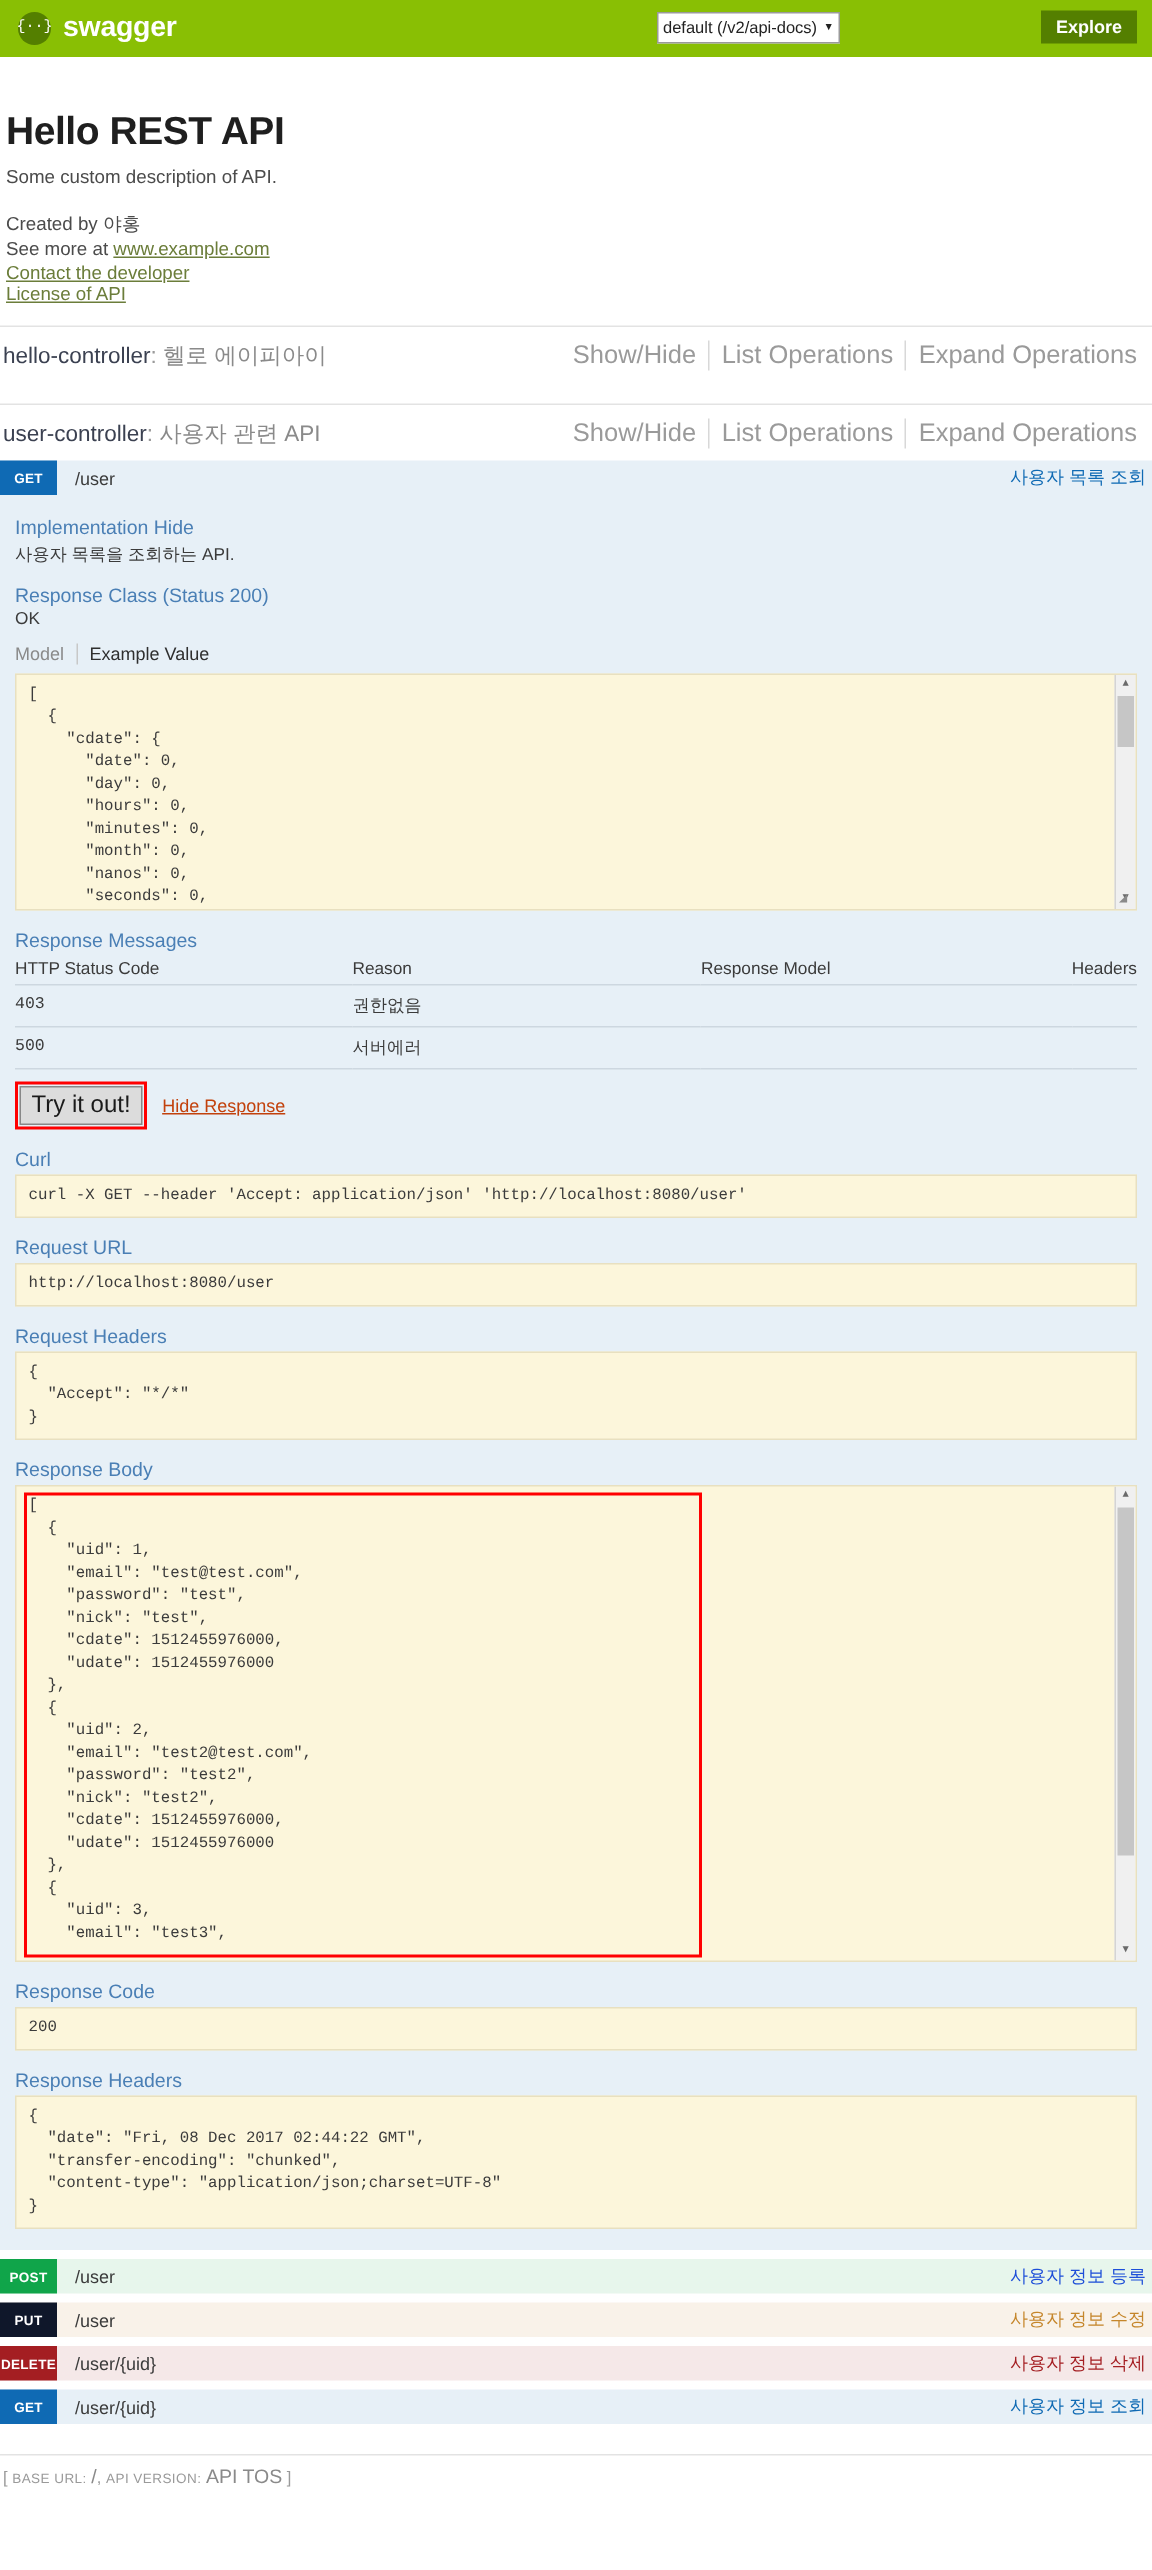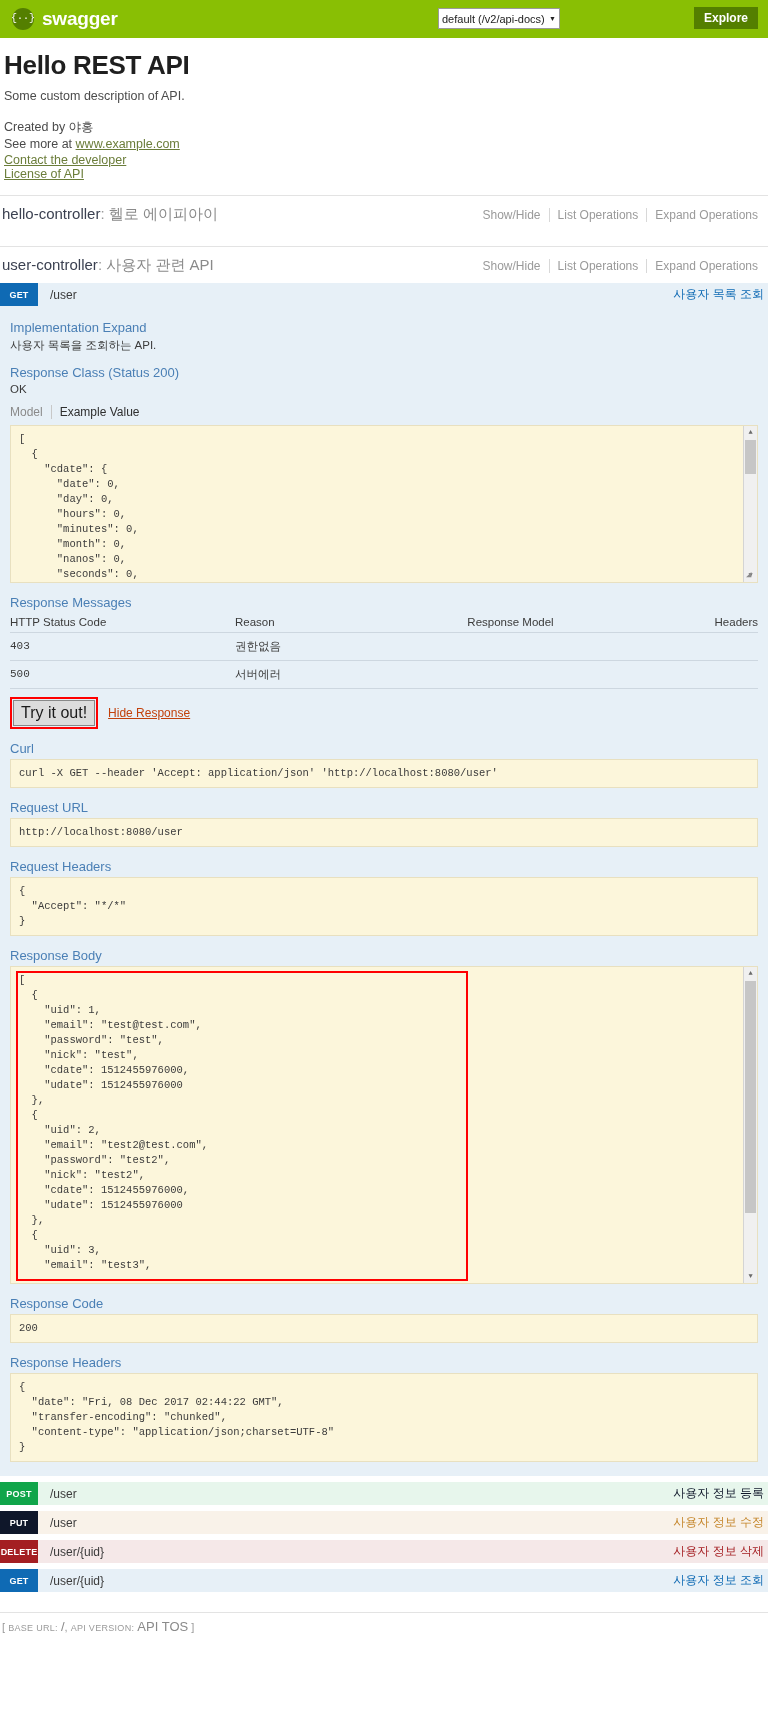--- a/index.html
+++ b/index.html
@@ -47,21 +47,21 @@
   #explore-btn {
     position:absolute; right:10px; top:7px;
     background:#547f00; color:#fff; border:none;
     font-size:12px; font-weight:bold; padding:4px 10px;
     font-family:"Liberation Sans",sans-serif; cursor:pointer;
     border-radius:0;
   }
 
   
   #info {
-    padding: 12px 4px 0 4px;
+    padding: 34px 4px 0 4px;
   }
   #api-title {
     font-size: 26px; font-weight: bold; color:#1f1f1f; margin:0 0 8px 0;
     letter-spacing:-0.3px;
   }
   #api-desc { font-size:12.5px; color:#4b4b4b; margin:0 0 16px 0; }
   .info-line { font-size:12.5px; color:#4b4b4b; line-height:1.35; }
   .info-line a, .link-line {
     color:#6b7d3a; text-decoration:underline; font-size:12.5px;
     display:inline-block;
@@ -73,21 +73,21 @@
     border-top: 1px solid #e3e3e3;
     padding: 9px 2px 8px 2px;
     display:flex; align-items:baseline; justify-content:space-between;
     margin-top: 14px;
   }
   .resource:first-of-type { margin-top:18px; }
   .res-name { font-size:15px; }
   .res-name b { color:#3b4151; font-weight:normal; }
   .res-name .sep { color:#9a9a9a; font-weight:normal; }
   .res-name .desc { color:#8a8a8a; font-weight:normal; }
-  .res-options { font-size:12px; color:#9a9a9a; display:flex; gap:0; }
+  .res-options { font-size:17px; color:#9a9a9a; display:flex; gap:0; }
   .res-options span { padding: 0 8px; border-left:1px solid #d8d8d8; cursor:pointer;}
   .res-options span:first-child { border-left:none; }
 
   
   .op-row {
     display:flex; align-items:center;
     height: 23px;
     margin-bottom: 0;
     border-top:1px solid transparent;
   }
@@ -107,21 +107,21 @@
   .m-post { background:#10a54a; }
   .m-put { background:#0f172a; }
   .m-delete { background:#a41e22; }
 
   .row-get { background:#e7f0f7; }
   .row-post { background:#e7f6ec; }
   .row-put { background:#f9f2e9; }
   .row-delete { background:#f5e8e8;align-items:center; }
 
   .row-get .op-summary { color:#0f6ab4; }
-  .row-post .op-summary { color:#0f172a; }
+  .row-post .op-summary { color:#1d4ed8; }
   .row-put .op-summary { color:#c5862b; }
   .row-delete .op-summary { color:#a41e22; }
 
   
   .op-content {
     background:#e7f0f7;
     padding: 10px 10px 14px 10px;
   }
   .sec-head {
     color:#4a7fb5; font-size:13px; margin: 12px 0 3px 0;
@@ -256,21 +256,21 @@
 </div>
 
 <div class="op-row row-get">
   <div class="http-method m-get">GET</div>
   <div class="op-path">/user</div>
   <div class="op-summary">사용자 목록 조회</div>
 </div>
 
 <div class="op-content">
 
-  <div class="sec-head first">Implementation Expand</div>
+  <div class="sec-head first">Implementation Hide</div>
   <div class="sec-sub">사용자 목록을 조회하는 API.</div>
 
   <div class="sec-head">Response Class (Status 200)</div>
   <div class="sec-sub">OK</div>
 
   <div class="tabs">
     <span class="tab">Model</span>
     <span class="tab active">Example Value</span>
   </div>
 

